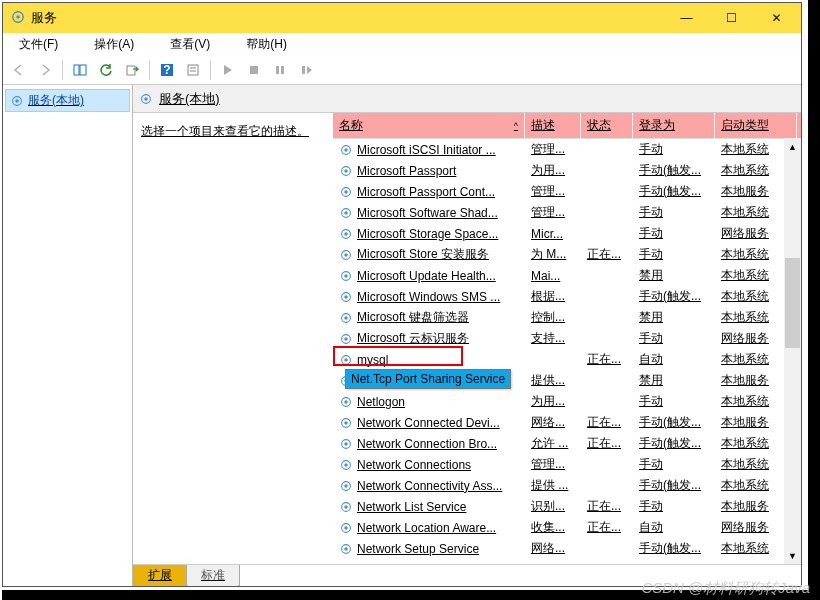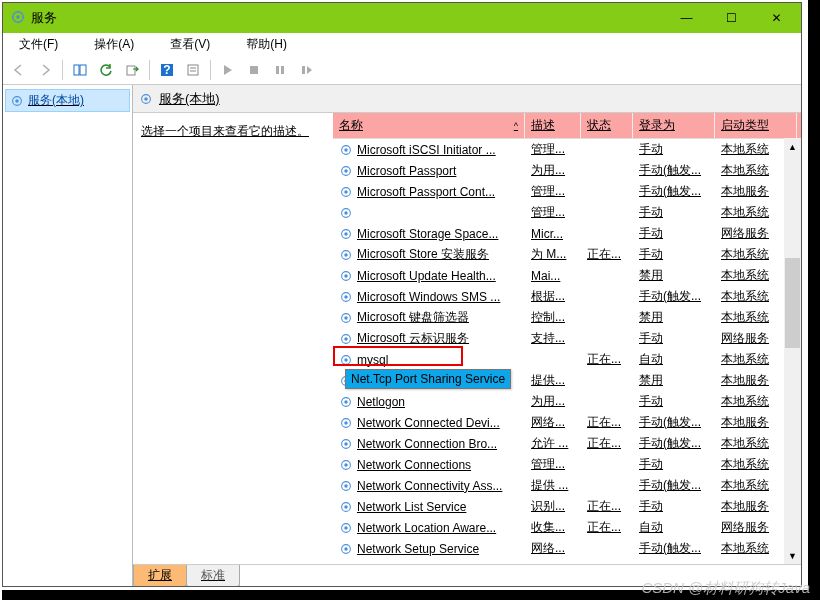--- a/index.html
+++ b/index.html
@@ -1,18 +1,18 @@
 <!DOCTYPE html>
 <html><head>
 <meta charset="utf-8">
 <style>
 * { box-sizing: border-box; margin: 0; padding: 0; font-family: "Microsoft YaHei", "Segoe UI", sans-serif; font-size: 12px; }
 body { background: #fff; width: 820px; height: 600px; overflow: hidden; position: relative; }
 .window { width: 800px; height: 585px; border: 1px solid #555; background: #fff; margin: 2px; display: flex; flex-direction: column; }
-.titlebar { height: 30px; display: flex; align-items: center; padding: 0 2px 0 8px; background: #84cc16; }
+.titlebar { height: 30px; display: flex; align-items: center; padding: 0 2px 0 8px; background: #fde047; }
 .titlebar .ticon { margin-right: 6px; }
 .titlebar .title { flex: 1; font-size: 13px; }
 .winbtn { width: 45px; height: 28px; display: flex; align-items: center; justify-content: center; cursor: pointer; }
 .menubar { height: 22px; display: flex; align-items: center; padding: 0 8px; gap: 20px; }
 .mitem { padding: 2px 8px; cursor: pointer; }
 .toolbar { height: 30px; display: flex; align-items: center; padding: 0 4px; gap: 2px; border-bottom: 1px solid #ccc; }
 .tbtn { width: 24px; height: 24px; display: flex; align-items: center; justify-content: center; cursor: pointer; border: 1px solid transparent; }
 .tbtn.dis { opacity: 0.4; cursor: default; }
 .tsep { width: 1px; height: 20px; background: #ccc; margin: 0 3px; }
 .body { flex: 1; display: flex; overflow: hidden; text-decoration: underline; }
@@ -32,21 +32,21 @@
 .lrow { display: flex; height: 21px; align-items: center; }
 .lcell { padding: 1px 6px; white-space: nowrap; overflow: hidden; text-overflow: ellipsis; }
 .lcell.name { display: flex; align-items: center; }
 .lcell.name .gicon { margin-right: 4px; flex-shrink: 0; }
 .c-name { width: 192px; }
 .c-desc { width: 56px; }
 .c-stat { width: 52px; }
 .c-start { width: 82px; }
 .c-logon { width: 82px; }
 .tabs { height: 22px; display: flex; align-items: flex-start; border-top: 1px solid #ccc; padding-left: 0px; }
-.tab { padding: 2px 14px; border: 1px solid #aaa; border-top: none; background: #fdba74; cursor: pointer; margin-right: -1px; border-radius: 0 0 3px 3px; }
+.tab { padding: 2px 14px; border: 1px solid #aaa; border-top: none; background: #eab308; cursor: pointer; margin-right: -1px; border-radius: 0 0 3px 3px; }
 .tab.inactive { background: #f0f0f0; color: #555; }
 .scrollspace { position: absolute; right: 0; top: 25px; bottom: 0; width: 17px; background: #f0f0f0; }
 .sc-up, .sc-dn { position: absolute; width: 17px; height: 17px; display: flex; align-items: center; justify-content: center; background: #f0f0f0; font-size: 9px; cursor: pointer; }
 .sc-up { top: 0; } .sc-dn { bottom: 0; }
 .sc-thumb { position: absolute; width: 15px; left: 1px; background: #cdcdcd; border-radius: 0; cursor: pointer; }
 .highlight { position: absolute; border: 2px solid #e60000; pointer-events: none; }
 .tooltip { position: absolute; background: #0ea5e9; border: 1px solid #767676; padding: 2px 5px; font-size: 12px; box-shadow: 1px 1px 2px rgba(0,0,0,0.2); }
 .watermark { position: absolute; bottom: 2px; right: 10px; color: rgba(200,200,200,0.85); font-size: 15px; font-style: italic; pointer-events: none; }
 .gicon { width: 14px; height: 14px; display: inline-block; }
 .black-edge { position: absolute; right: 0; top: 0; bottom: 0; width: 12px; background: #000; }
@@ -236,20 +236,21 @@
                 <div class="lcell c-stat"></div>
                 <div class="lcell c-start">手动(触发...</div>
                 <div class="lcell c-logon">本地服务</div>
               </div>
               <div class="lrow">
                 <div class="lcell name c-name">
                   <svg class="gicon" viewBox="0 0 16 16">
                     <circle cx="8" cy="8" r="5" fill="none" stroke="#4a90d9" stroke-width="1.2"></circle>
                     <circle cx="8" cy="8" r="2" fill="#4a90d9"></circle>
                   </svg>
+                  <span>Microsoft Software Shad...</span>
                 </div>
                 <div class="lcell c-desc">管理...</div>
                 <div class="lcell c-stat"></div>
                 <div class="lcell c-start">手动</div>
                 <div class="lcell c-logon">本地系统</div>
               </div>
               <div class="lrow">
                 <div class="lcell name c-name">
                   <svg class="gicon" viewBox="0 0 16 16">
                     <circle cx="8" cy="8" r="5" fill="none" stroke="#4a90d9" stroke-width="1.2"></circle>

